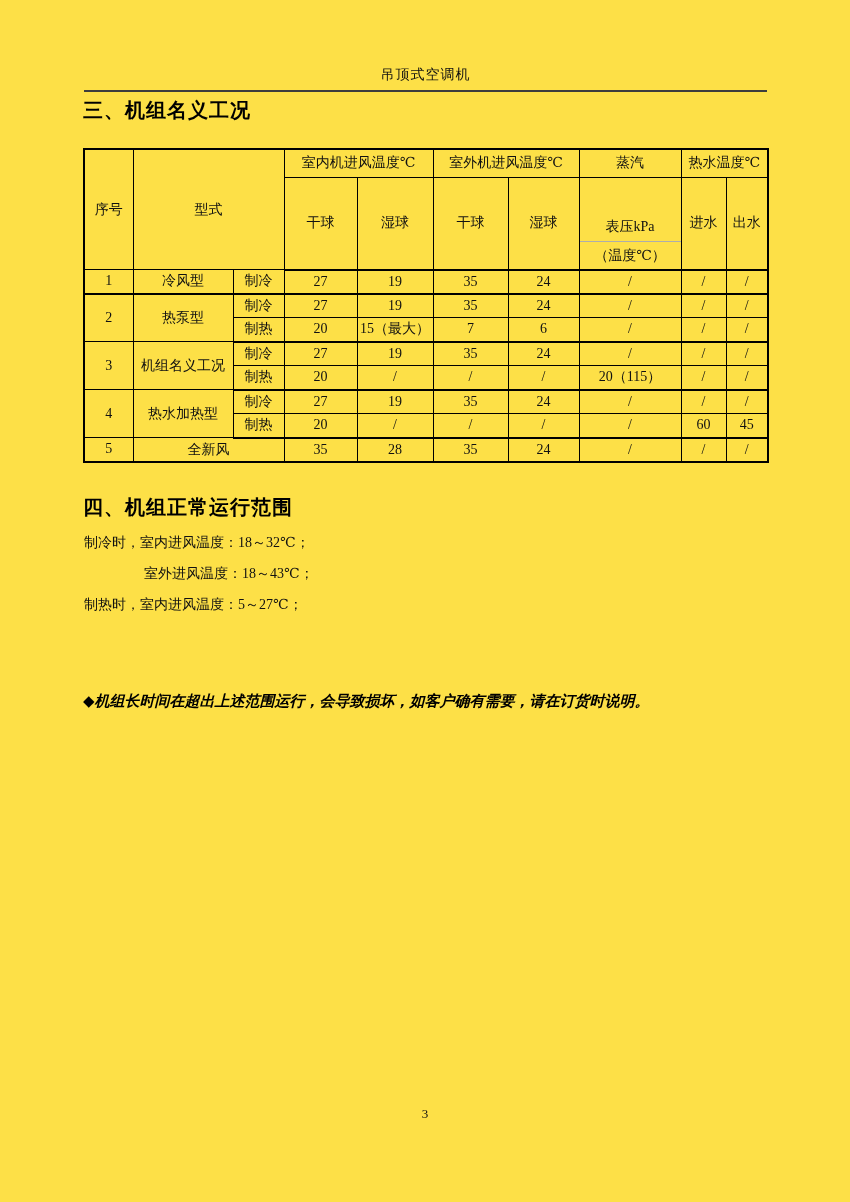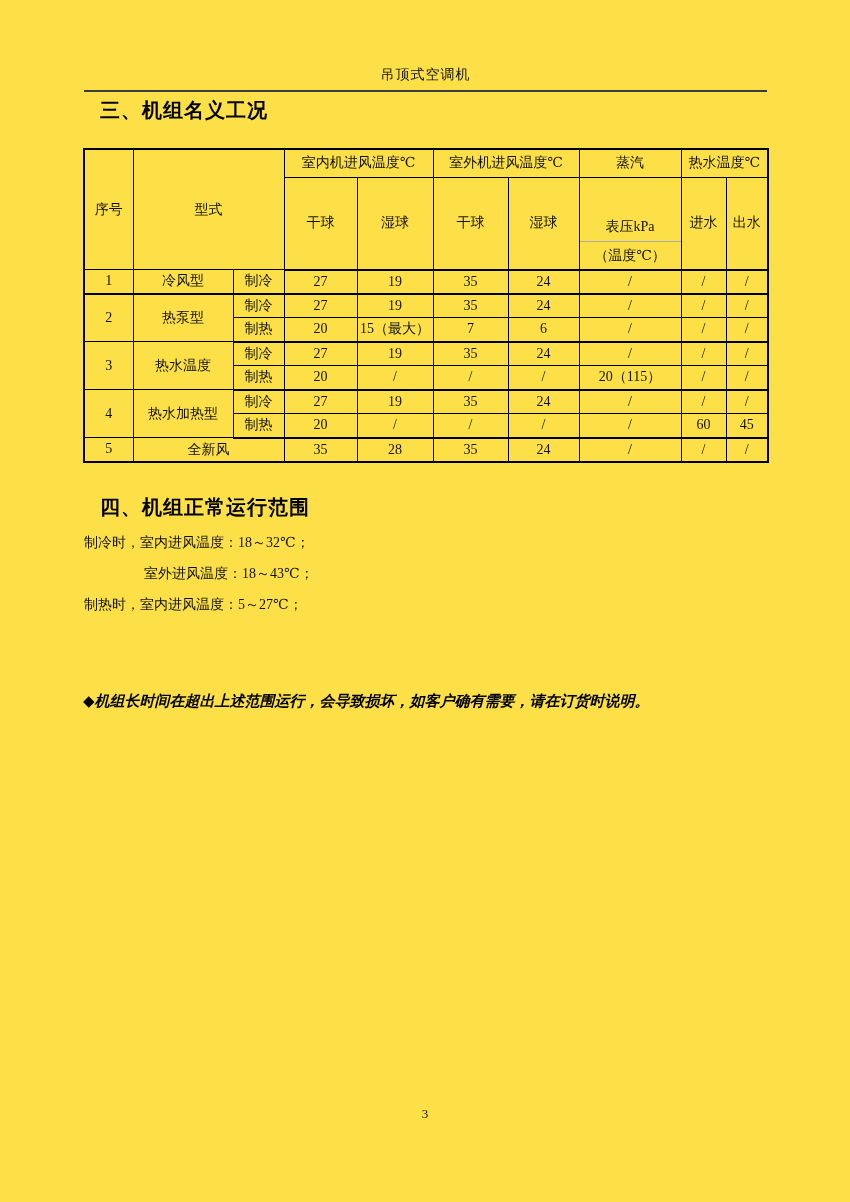--- a/index.html
+++ b/index.html
@@ -17,21 +17,21 @@
   .doc-header {
     position:absolute; top:66px; left:84px; width:683px;
     text-align:center;
     font-size:14px; letter-spacing:1px;
     padding-bottom:6px;
     border-bottom:2px solid #3d3d3d;
   }
 
   
   .sec-title {
-    position:absolute; left:100px;
+    position:absolute; left:83px;
     font-size:20px; font-weight:600; letter-spacing:1px;
     color:#000;
   }
   #sec3-title { top:97px; }
   #sec4-title { top:494px; }
 
   
   table.nominal {
     position:absolute; top:148px; left:83px;
     width:684px;
@@ -157,21 +157,21 @@
         <td>15（最大）</td>
         <td>7</td>
         <td>6</td>
         <td>/</td>
         <td>/</td>
         <td>/</td>
       </tr>
 
       <tr class="brow">
         <td rowspan="2" class="gb">3</td>
-        <td rowspan="2" class="gb">热水温度</td>
+        <td rowspan="2" class="gb">机组名义工况</td>
         <td>制冷</td>
         <td>27</td>
         <td>19</td>
         <td>35</td>
         <td>24</td>
         <td>/</td>
         <td>/</td>
         <td>/</td>
       </tr>
       <tr class="brow grp">

